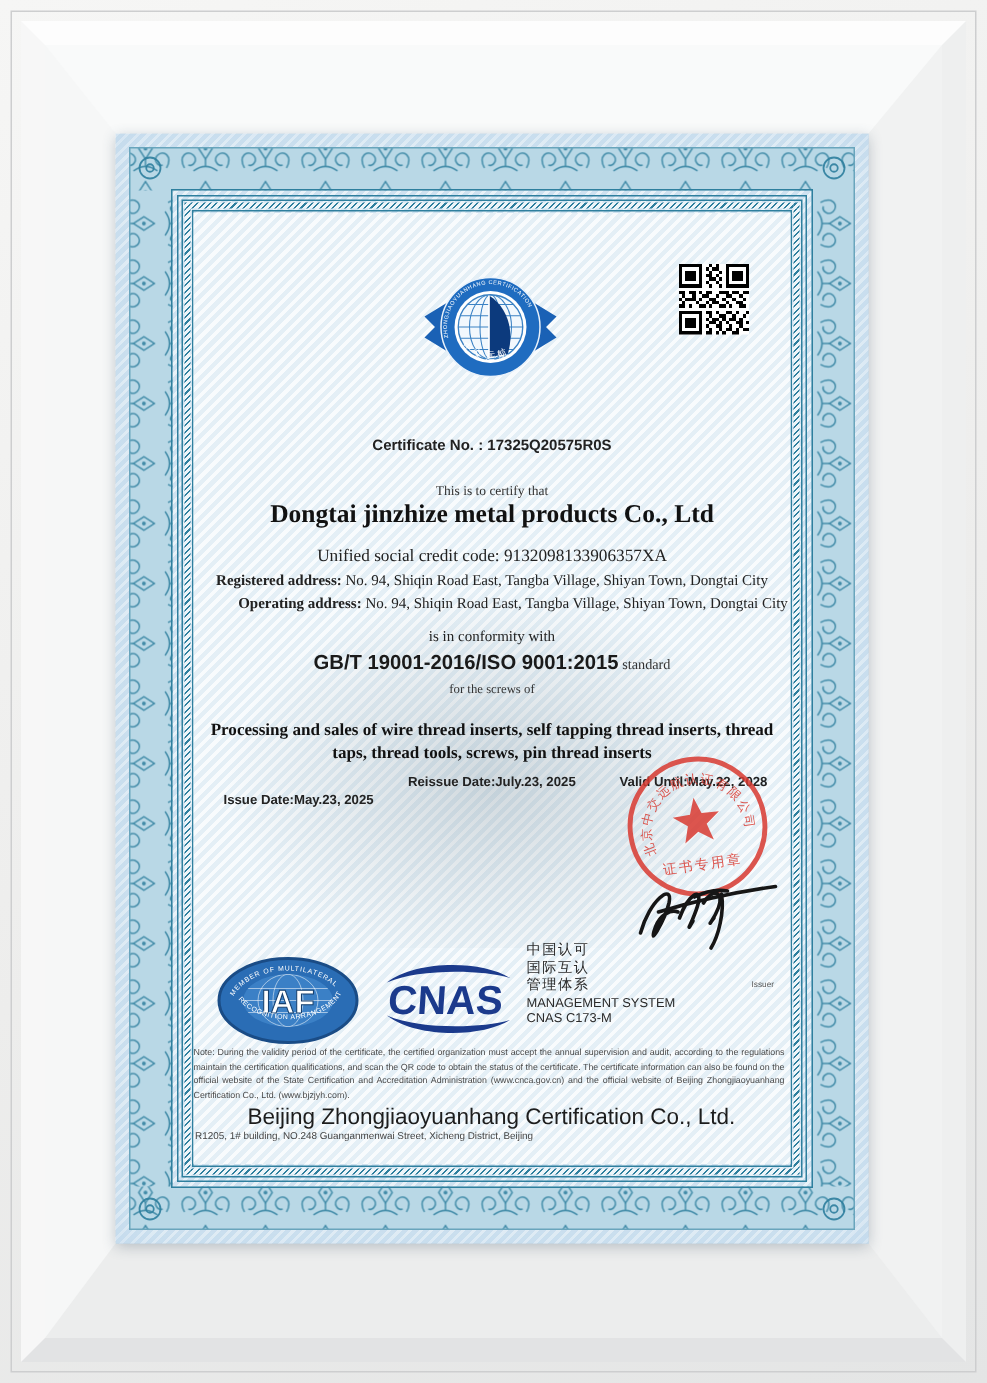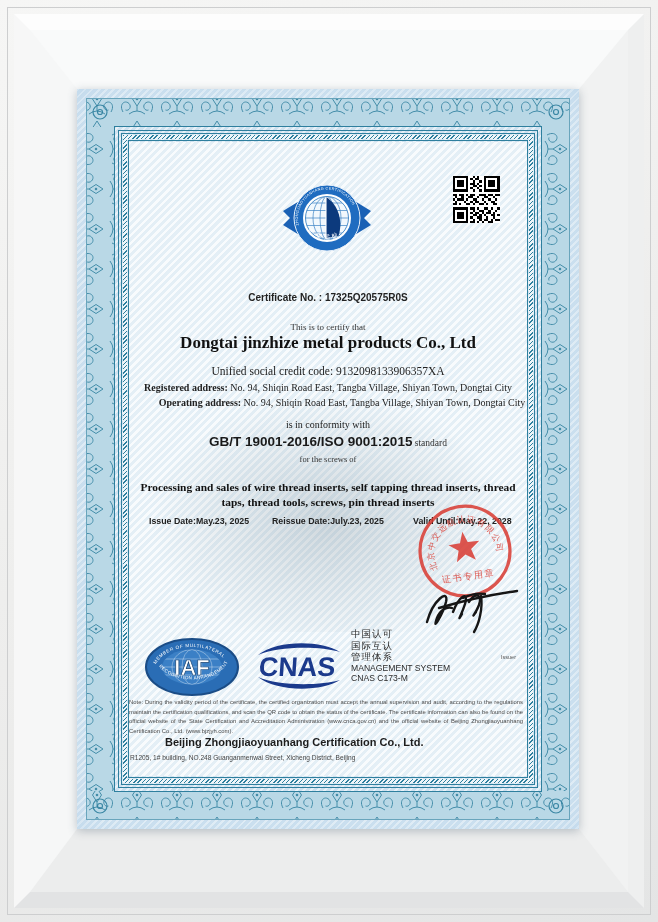--- a/index.html
+++ b/index.html
@@ -35,30 +35,30 @@
   .addr{font-family:"Liberation Serif",serif;font-size:10px;color:#222;}
   .addr b{font-weight:bold;}
   .addr1{top:240px;} .addr2{top:255px;padding-left:28px;}
   .conformity{top:277px;font-family:"Liberation Serif",serif;font-size:10px;color:#222;}
   .standard{top:292px;font-size:13.5px;font-weight:bold;color:#1a1a1a;}
   .standard .sfx{font-family:"Liberation Serif",serif;font-size:9.5px;font-weight:normal;color:#333;}
   .scopelabel{top:312px;font-family:"Liberation Serif",serif;font-size:8.5px;color:#333;}
   .scope{top:323px;left:8px;right:8px;text-align:center;font-family:"Liberation Serif",serif;
          font-size:11.4px;font-weight:bold;color:#111;line-height:1.3;margin-top:15px;}
   .date{top:374px;font-size:8.8px;font-weight:600;color:#222;white-space:nowrap;}
-  .d1{left:20px;} .d2{left:143px;} .d3{left:284px;}
+  .d1{left:20px;margin-top:12px;} .d2{left:143px;} .d3{left:284px;}
   .seal{left:287px;top:360px;opacity:.85;transform:rotate(-8deg);}
   .sig{left:290px;top:438px;}
   .iaf{left:14px;top:492px;} .cnas{left:124px;top:497px;}
   .accr{left:222px;top:486px;color:#2b2b2b;}
   .accr .cn{font-size:9.5px;line-height:11.5px;letter-spacing:1px;}
   .accr .en{font-size:8.6px;line-height:10.5px;}
   .issuer{left:372px;top:512px;font-size:5.5px;color:#555;}
   .note{left:0;right:4px;top:556px;font-size:5.9px;color:#4a4a4a;line-height:1.62;text-align:justify;}
-  .bco{top:594px;left:0;font-size:11px;font-weight:bold;color:#1d1d1d;padding-left:36px;}
+  .bco{top:594px;left:0;font-size:15px;font-weight:normal;color:#1d1d1d;padding-left:36px;}
   .baddr{top:612px;left:1px;font-size:6.6px;color:#444;}
   .logo{left:150px;top:30px;}
   .qr{left:322px;top:34px;}
 </style>
 </head>
 <body>
 
 <div class="photo">
   <div class="edge-line"></div>
   <div class="bevel"></div>

